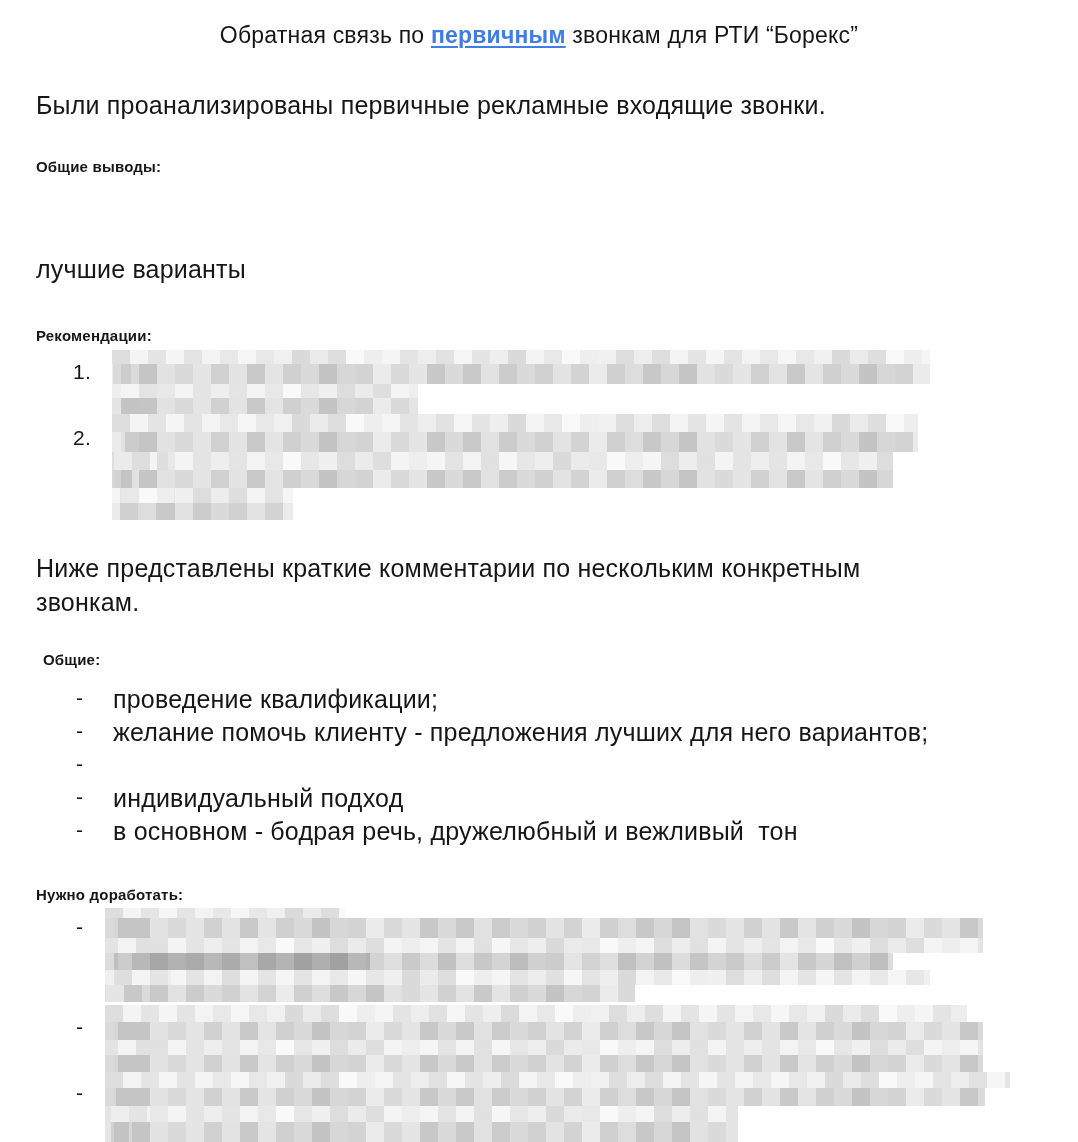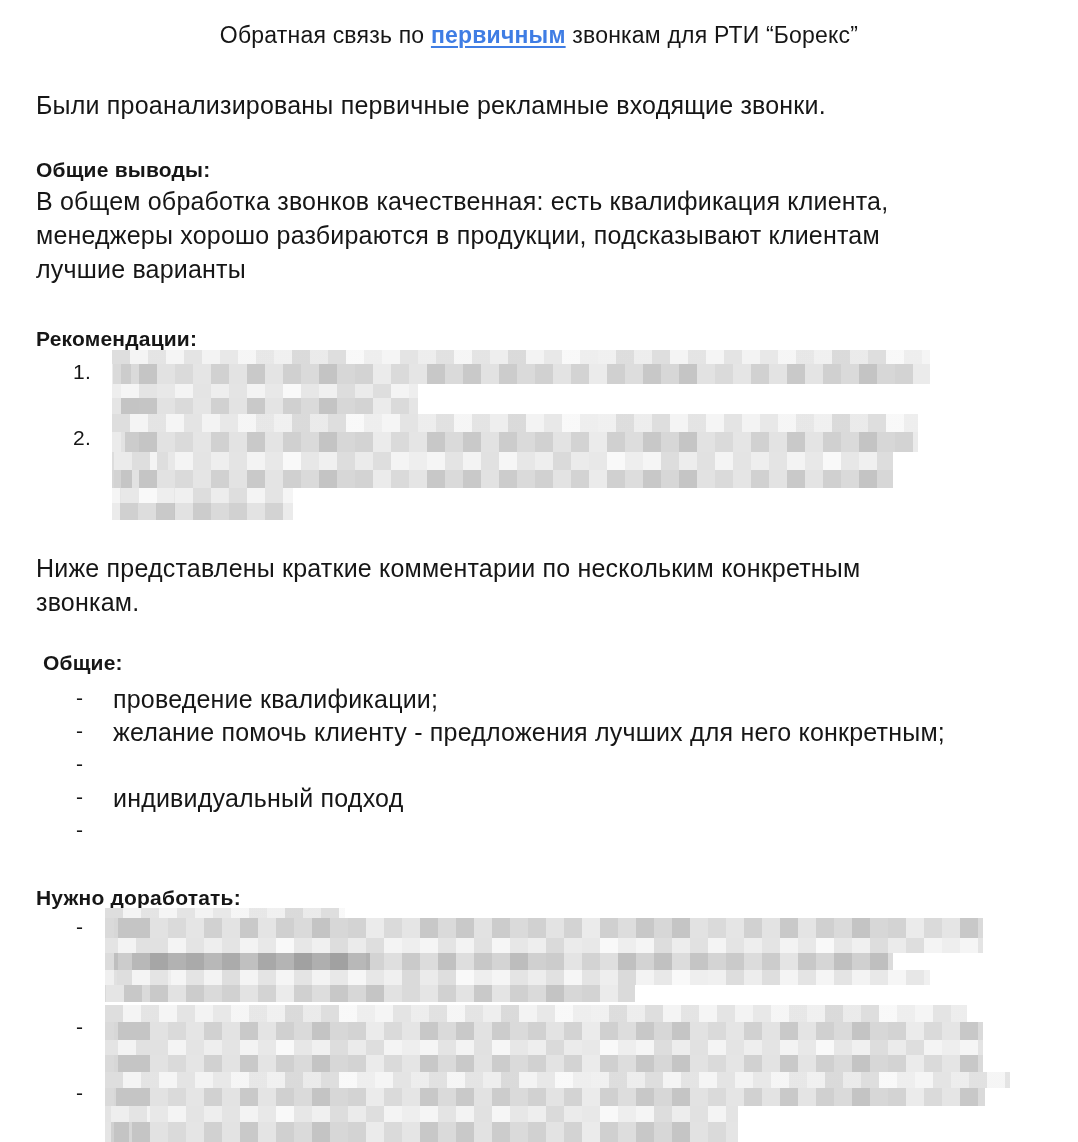--- a/index.html
+++ b/index.html
@@ -40,21 +40,21 @@
     position: absolute;
     left: 36px;
     font-size: 25px;
     line-height: 26px;
     white-space: pre;
   }
   .h {
     position: absolute;
     left: 36px;
     margin: 0;
-    font-size: 21px;
+    font-size: 15px;
     font-weight: 700;
     white-space: pre;
   }
   .num {
     position: absolute;
     left: 73px;
     font-size: 21px;
     white-space: pre;
   }
   .dash {
@@ -92,22 +92,20 @@
 </head>
 <body>
 
 <div class="page">
 
   <h1 class="title"><span>Обратная связь по </span><a>первичным</a><span> звонкам для РТИ “Борекс”</span></h1>
 
   <div class="line" style="top:92px">Были проанализированы первичные рекламные входящие звонки.</div>
 
   <h2 class="h" style="top:158px">Общие выводы:</h2>
-  <div class="line" style="top:188px">В общем обработка звонков качественная: есть квалификация клиента,</div>
-  <div class="line" style="top:222px">менеджеры хорошо разбираются в продукции, подсказывают клиентам</div>
   <div class="line" style="top:256px">лучшие варианты</div>
 
   <h2 class="h" style="top:327px">Рекомендации:</h2>
   <span class="num" style="top:360px">1.</span>
   <div class="pxblock" style="left: 112px; top: 350px;">
       <div class="pxr t-light" style="width: 818px; height: 14px;"></div>
       <div class="pxr t-mid" style="width: 818px; height: 20px;"></div>
       <div class="pxr t-light" style="width: 306px; height: 14px;"></div>
       <div class="pxr t-mid" style="width: 306px; height: 16px;"></div>
     </div>
@@ -121,25 +119,26 @@
       <div class="pxr t-mid" style="width: 181px; height: 17px;"></div>
     </div>
 
   <div class="line" style="top:555px">Ниже представлены краткие комментарии по нескольким конкретным</div>
   <div class="line" style="top:589px">звонкам.</div>
 
   <h2 class="h" style="top:651px; left:43px">Общие:</h2>
   <span class="dash" style="top:686px">-</span>
   <div class="line li" style="top:686px">проведение квалификации;</div>
   <span class="dash" style="top:719px">-</span>
-  <div class="line li" style="top:719px">желание помочь клиенту - предложения лучших для него конкретным;</div>
+  <div class="line li" style="top:719px">желание помочь клиенту - предложения лучших для него вариантов;</div>
   <span class="dash" style="top:752px">-</span>
   <span class="dash" style="top:785px">-</span>
   <div class="line li" style="top:785px">индивидуальный подход</div>
   <span class="dash" style="top:818px">-</span>
+  <div class="line li" style="top:818px">в основном - бодрая речь, дружелюбный и вежливый  тон</div>
 
   <h2 class="h" style="top:886px">Нужно доработать:</h2>
   <span class="dash" style="top:915px">-</span>
   <div class="pxblock" style="left: 105px; top: 908px;">
       <div class="pxr t-light" style="width: 240px; height: 10px;"></div>
       <div class="pxr t-mid" style="width: 878px; height: 20px;"></div>
       <div class="pxr t-light" style="width: 878px; height: 15px;"></div>
       <div class="pxr t-darkleft" style="width: 788px; height: 17px;"></div>
       <div class="pxr t-light" style="width: 825px; height: 15px;"></div>
       <div class="pxr t-mid" style="width: 530px; height: 17px;"></div>

